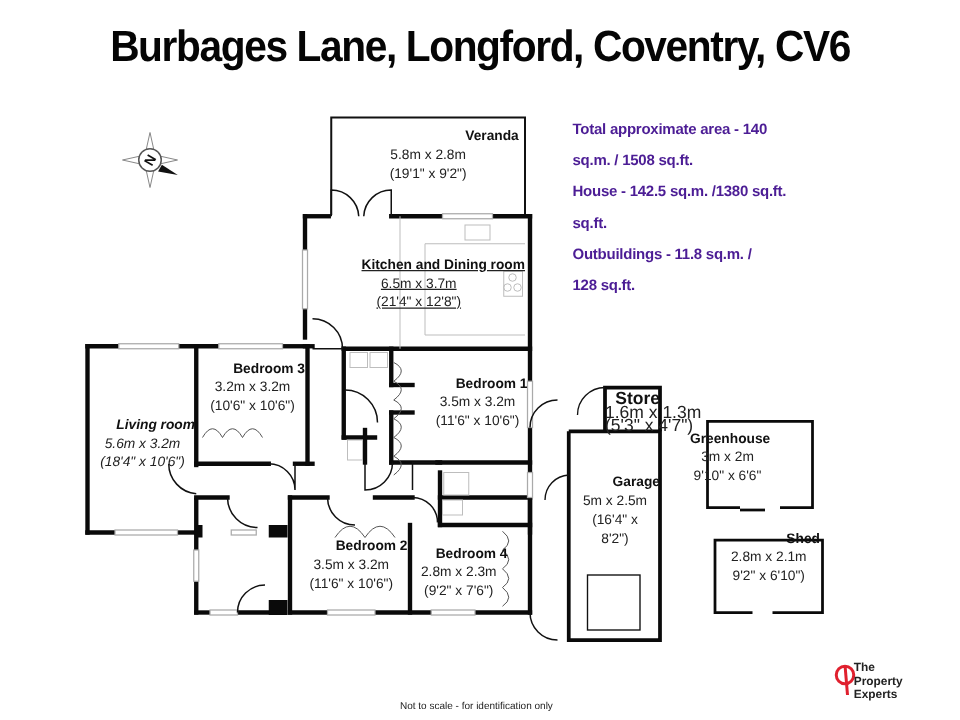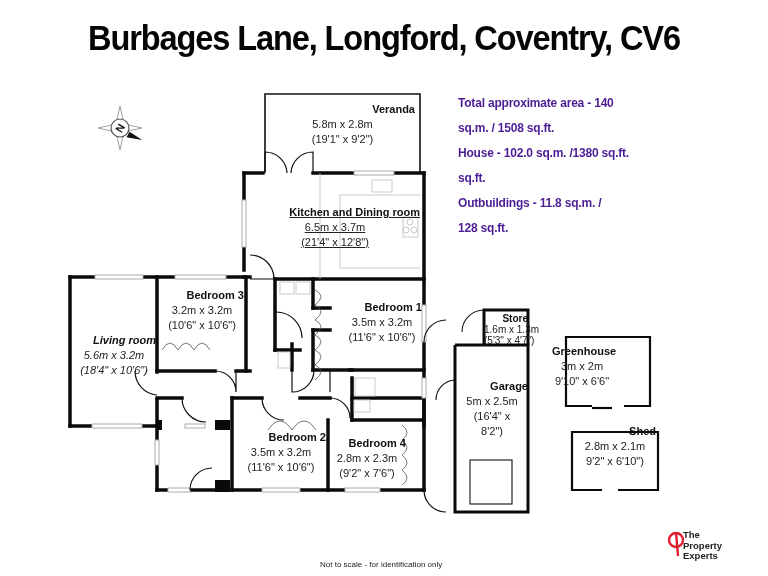--- a/index.html
+++ b/index.html
@@ -3,34 +3,34 @@
   <meta charset="utf-8">
   <style>
     html, body { margin: 0; padding: 0; background: #ffffff; }
     body { width: 768px; height: 576px; position: relative; overflow: hidden; font-family: "Liberation Sans", "DejaVu Sans", sans-serif; color: #111; }
     .title { position: absolute; left: 0; top: 18px; width: 768px; text-align: center; font-size: 35px; font-weight: bold; letter-spacing: -1.2px; color: #050505; transform: scaleX(0.93); transform-origin: center; }
     .summary { position: absolute; left: 458px; top: 91px; width: 300px; font-size: 12px; font-weight: bold; line-height: 25px; color: #4c1d95; letter-spacing: -0.2px; }
     .summary div { white-space: nowrap; }
     svg.plan { position: absolute; left: 0; top: 0; }
     .lbl { position: absolute; text-align: center; font-size: 11px; line-height: 15px; color: #222; white-space: nowrap; }
     .lbl .n { font-weight: bold; color: #111; text-align: right; }
-    .lbl.small { font-size: 10px; line-height: 11px; border-radius: 16px; }
+    .lbl.small { font-size: 14px; line-height: 11px; border-radius: 16px; }
     .disclaimer { position: absolute; left: 320px; top: 560px; font-size: 8px; color: #222; }
     .logo { position: absolute; left: 666px; top: 530px; width: 80px; height: 40px; font-weight: bold; }
     .logo .t { position: absolute; left: 17px; top: 0; font-size: 9.5px; line-height: 10.5px; color: #222; }
   </style>
 </head>
 <body>
 
 <div class="title">Burbages Lane, Longford, Coventry, CV6</div>
 
 <div class="summary">
   <div>Total approximate area - 140</div>
   <div>sq.m. / 1508 sq.ft.</div>
-  <div>House - 102.0 sq.m. /1380 sq.ft.</div>
+  <div>House - 142.5 sq.m. /1380 sq.ft.</div>
   <div>sq.ft.</div>
   <div>Outbuildings - 11.8 sq.m. /</div>
   <div>128 sq.ft.</div>
 </div>
 
 <svg class="plan" width="768" height="576" viewBox="0 0 768 576">
 
   <g transform="translate(120,128)">
     <polygon points="0,-22 4,-4 0,0 -4,-4" fill="#fff" stroke="#888" stroke-width="0.8"></polygon>
     <polygon points="22,0 4,4 0,0 4,-4" fill="#fff" stroke="#888" stroke-width="0.8"></polygon>

